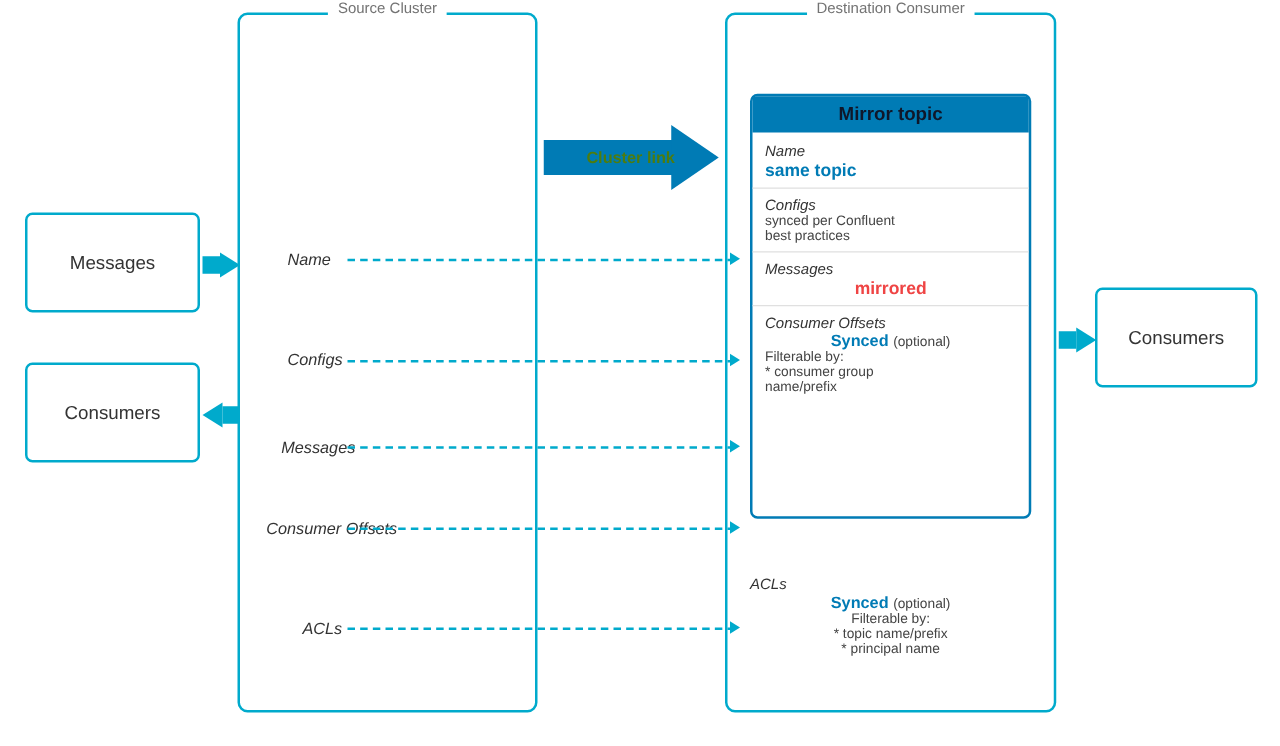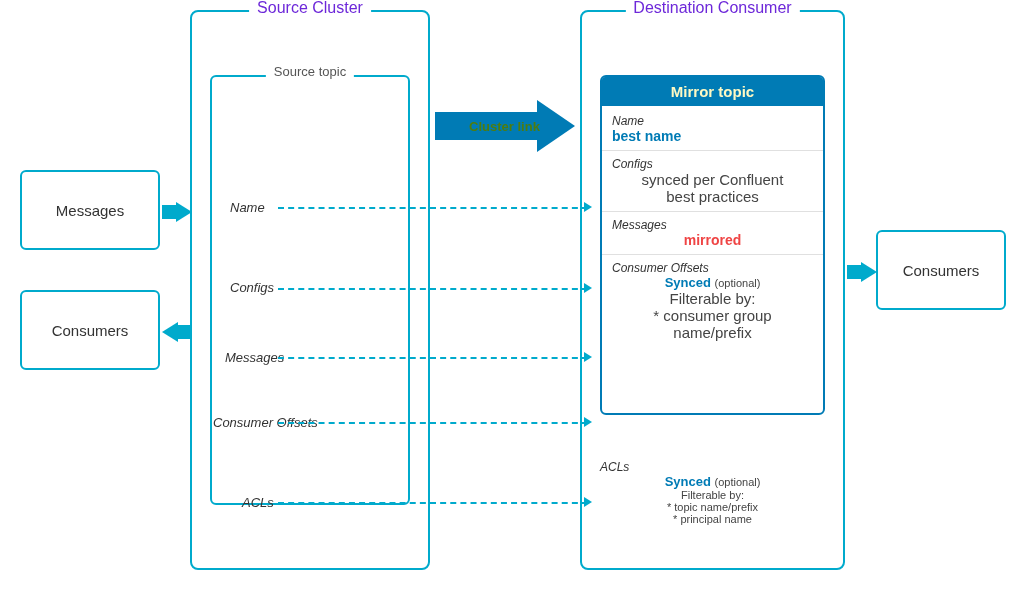--- a/index.html
+++ b/index.html
@@ -38,22 +38,22 @@
       border-radius: 8px;
     }
 
     .cluster-label {
       position: absolute;
       top: -13px;
       left: 50%;
       transform: translateX(-50%);
       background: #fff;
       padding: 0 8px;
-      color: #6d28d9;
-      font-size: 16px;
+      color: #737373;
+      font-size: 12px;
       white-space: nowrap;
     }
 
     
     .source-topic-box {
       position: absolute;
       left: 210px;
       top: 75px;
       width: 200px;
       height: 430px;
@@ -78,21 +78,21 @@
       left: 600px;
       top: 75px;
       width: 225px;
       height: 340px;
       border: 2.5px solid #007bb5;
       border-radius: 6px;
       background: #fff;
     }
     .mirror-topic-header {
       background: #007bb5;
-      color: #fef9c3;
+      color: #0f172a;
       font-weight: bold;
       font-size: 15px;
       text-align: center;
       padding: 6px 4px;
       border-radius: 3px 3px 0 0;
     }
 
     
     .left-box {
       position: absolute;
@@ -233,23 +233,23 @@
       font-style: italic;
       font-size: 12px;
       color: #333;
     }
     .mirror-row-main {
       font-weight: bold;
       font-size: 13px;
       color: #007bb5;
     }
     .mirror-row-sub {
-      font-size: 15px;
+      font-size: 11px;
       color: #444;
-      text-align: center;
+      text-align: left;
     }
 
     
     .acl-section {
       position: absolute;
       left: 600px;
       top: 460px;
       width: 225px;
     }
   </style>
@@ -259,23 +259,20 @@
 <div class="diagram">
 
   <div class="source-cluster-box">
     <span class="cluster-label">Source Cluster</span>
   </div>
 
   <div class="destination-cluster-box">
     <span class="cluster-label">Destination Consumer</span>
   </div>
 
-  <div class="source-topic-box">
-    <span class="source-topic-label">Source topic</span>
-  </div>
 
   <div class="source-row-label" style="top: 200px; left: 230px;"><em>Name</em></div>
   <div class="source-row-label" style="top: 280px; left: 230px;"><em>Configs</em></div>
   <div class="source-row-label" style="top: 350px; left: 225px;"><em>Messages</em></div>
   <div class="source-row-label" style="top: 415px; left: 213px;"><em>Consumer Offsets</em></div>
   <div class="source-row-label" style="top: 495px; left: 242px;"><em>ACLs</em></div>
 
   <div class="dashed-line" style="top: 207px; left: 278px; width: 310px;"></div>
   <div class="dashed-arrow-tip" style="top: 202px; left: 584px;"></div>
 
@@ -289,21 +286,21 @@
   <div class="dashed-arrow-tip" style="top: 417px; left: 584px;"></div>
 
   <div class="dashed-line" style="top: 502px; left: 278px; width: 310px;"></div>
   <div class="dashed-arrow-tip" style="top: 497px; left: 584px;"></div>
 
   <div class="mirror-topic-box">
     <div class="mirror-topic-header">Mirror topic</div>
 
     <div class="mirror-row" style="padding-top:8px;">
       <div class="mirror-row-label"><em>Name</em></div>
-      <div class="mirror-row-main" style="color:#007bb5; font-weight:bold; font-size:14px;">best name</div>
+      <div class="mirror-row-main" style="color:#007bb5; font-weight:bold; font-size:14px;">same topic</div>
     </div>
 
     <div class="mirror-row">
       <div class="mirror-row-label"><em>Configs</em></div>
       <div class="mirror-row-sub">synced per Confluent<br>best practices</div>
     </div>
 
     <div class="mirror-row">
       <div class="mirror-row-label"><em>Messages</em></div>
       <div class="mirror-row-main" style="color:#ef4444; font-weight:bold; font-size:14px; text-align:center;">mirrored</div>

